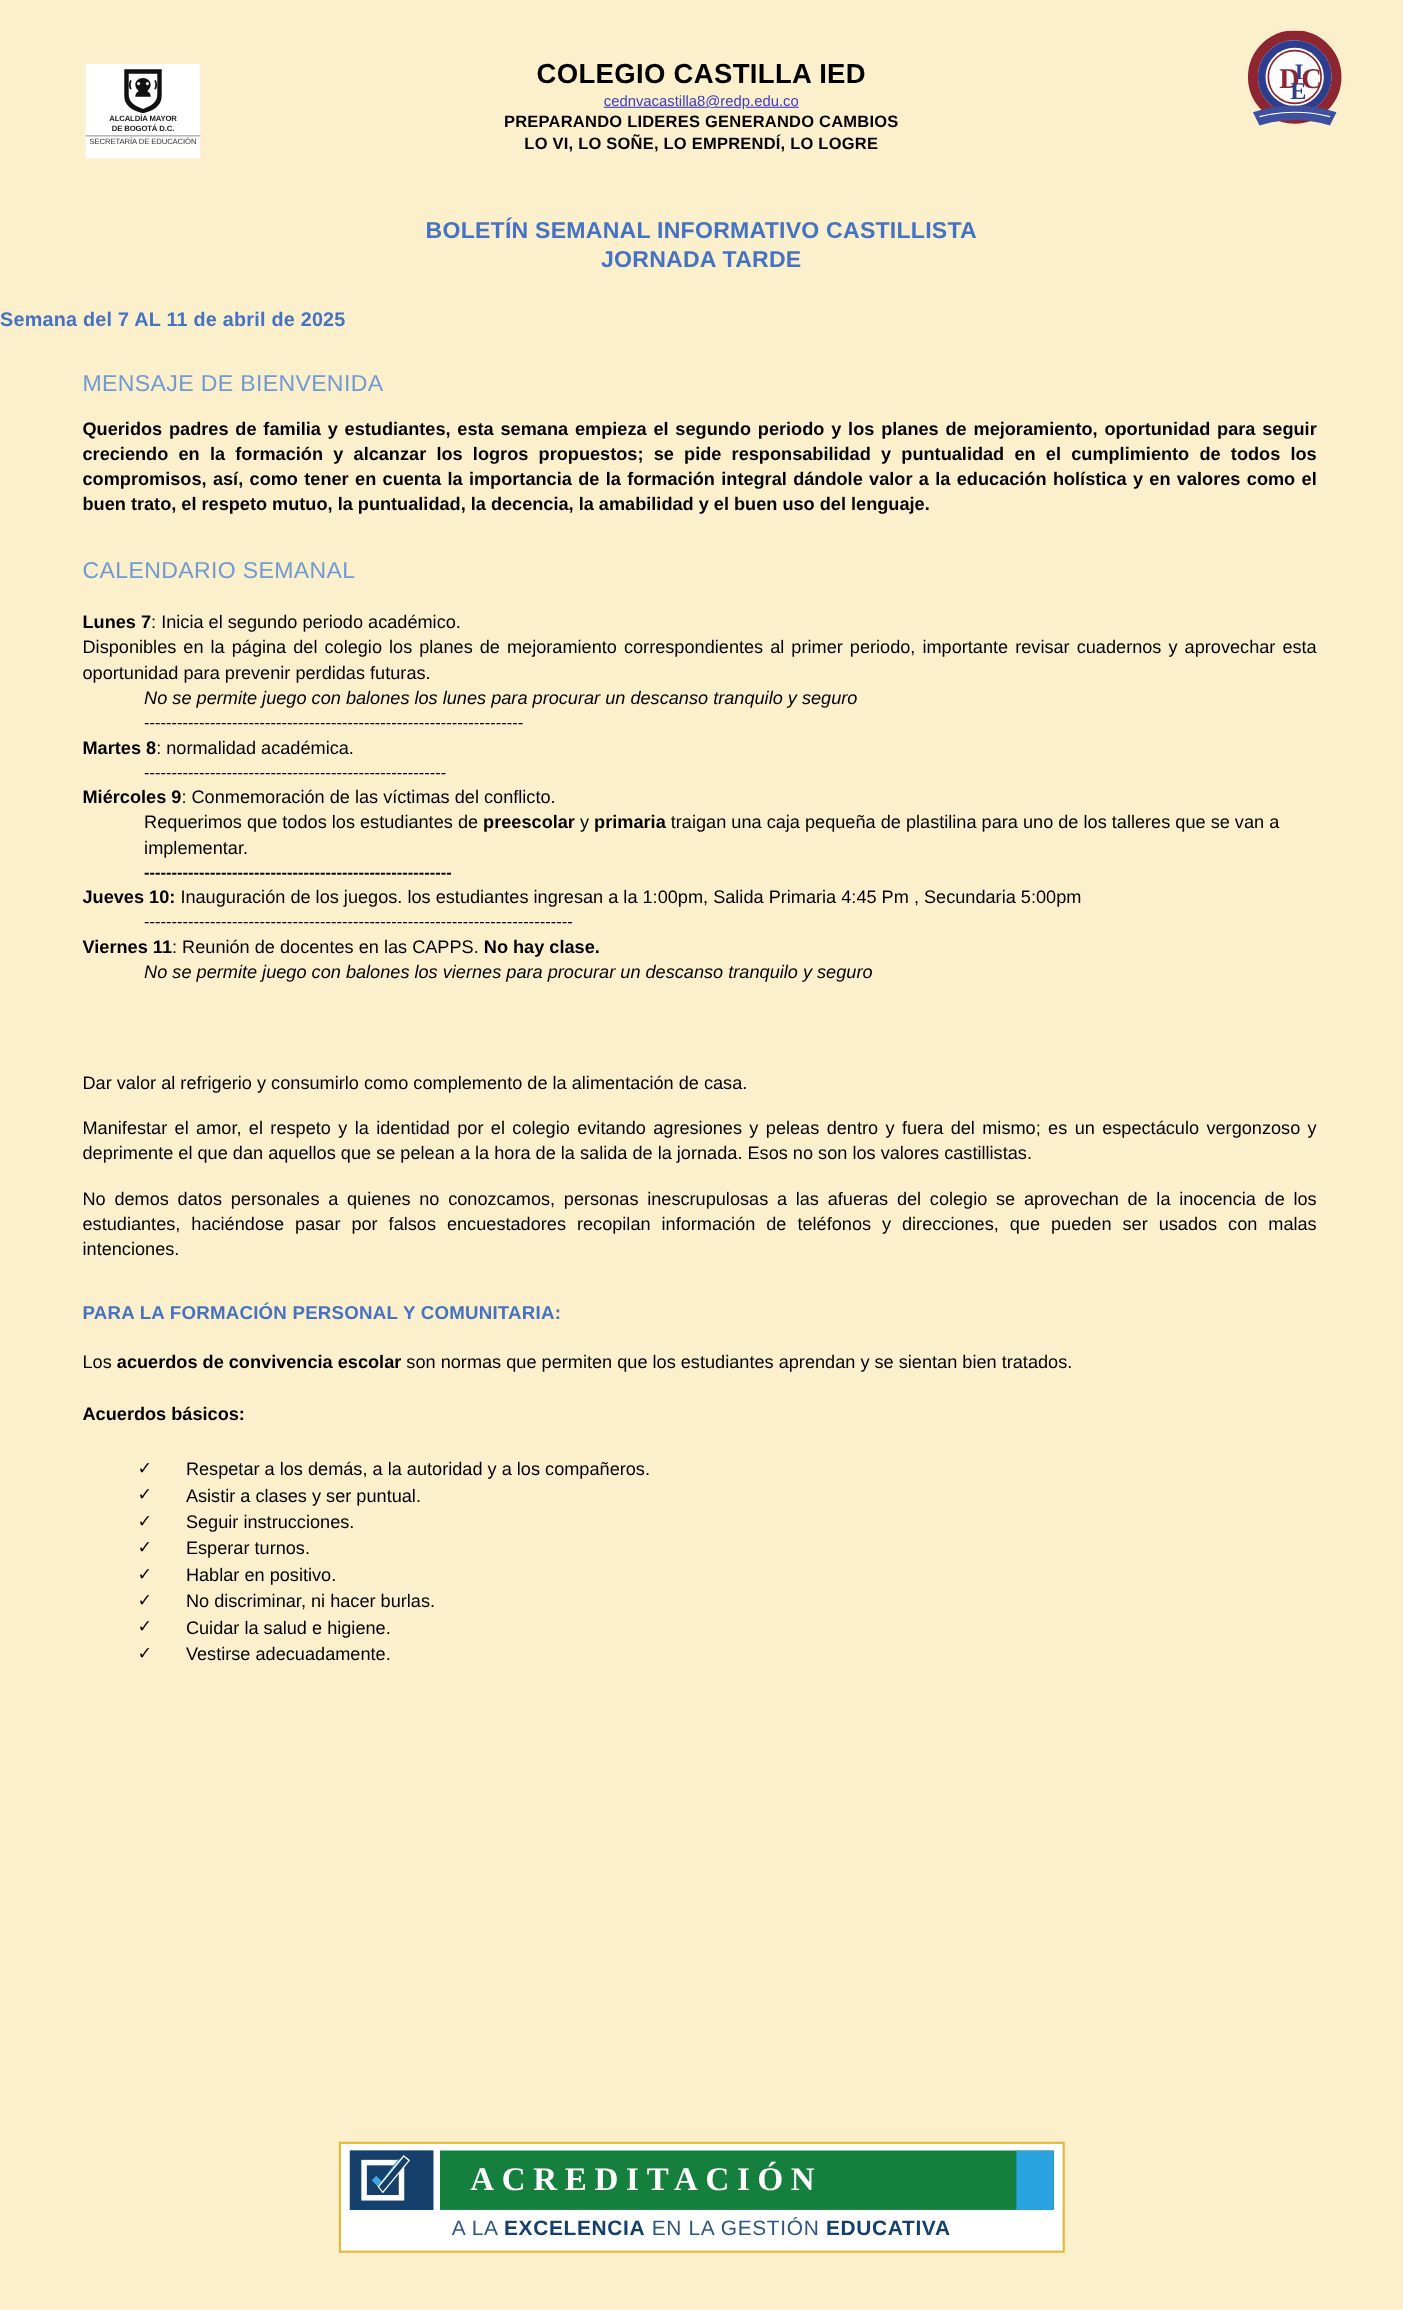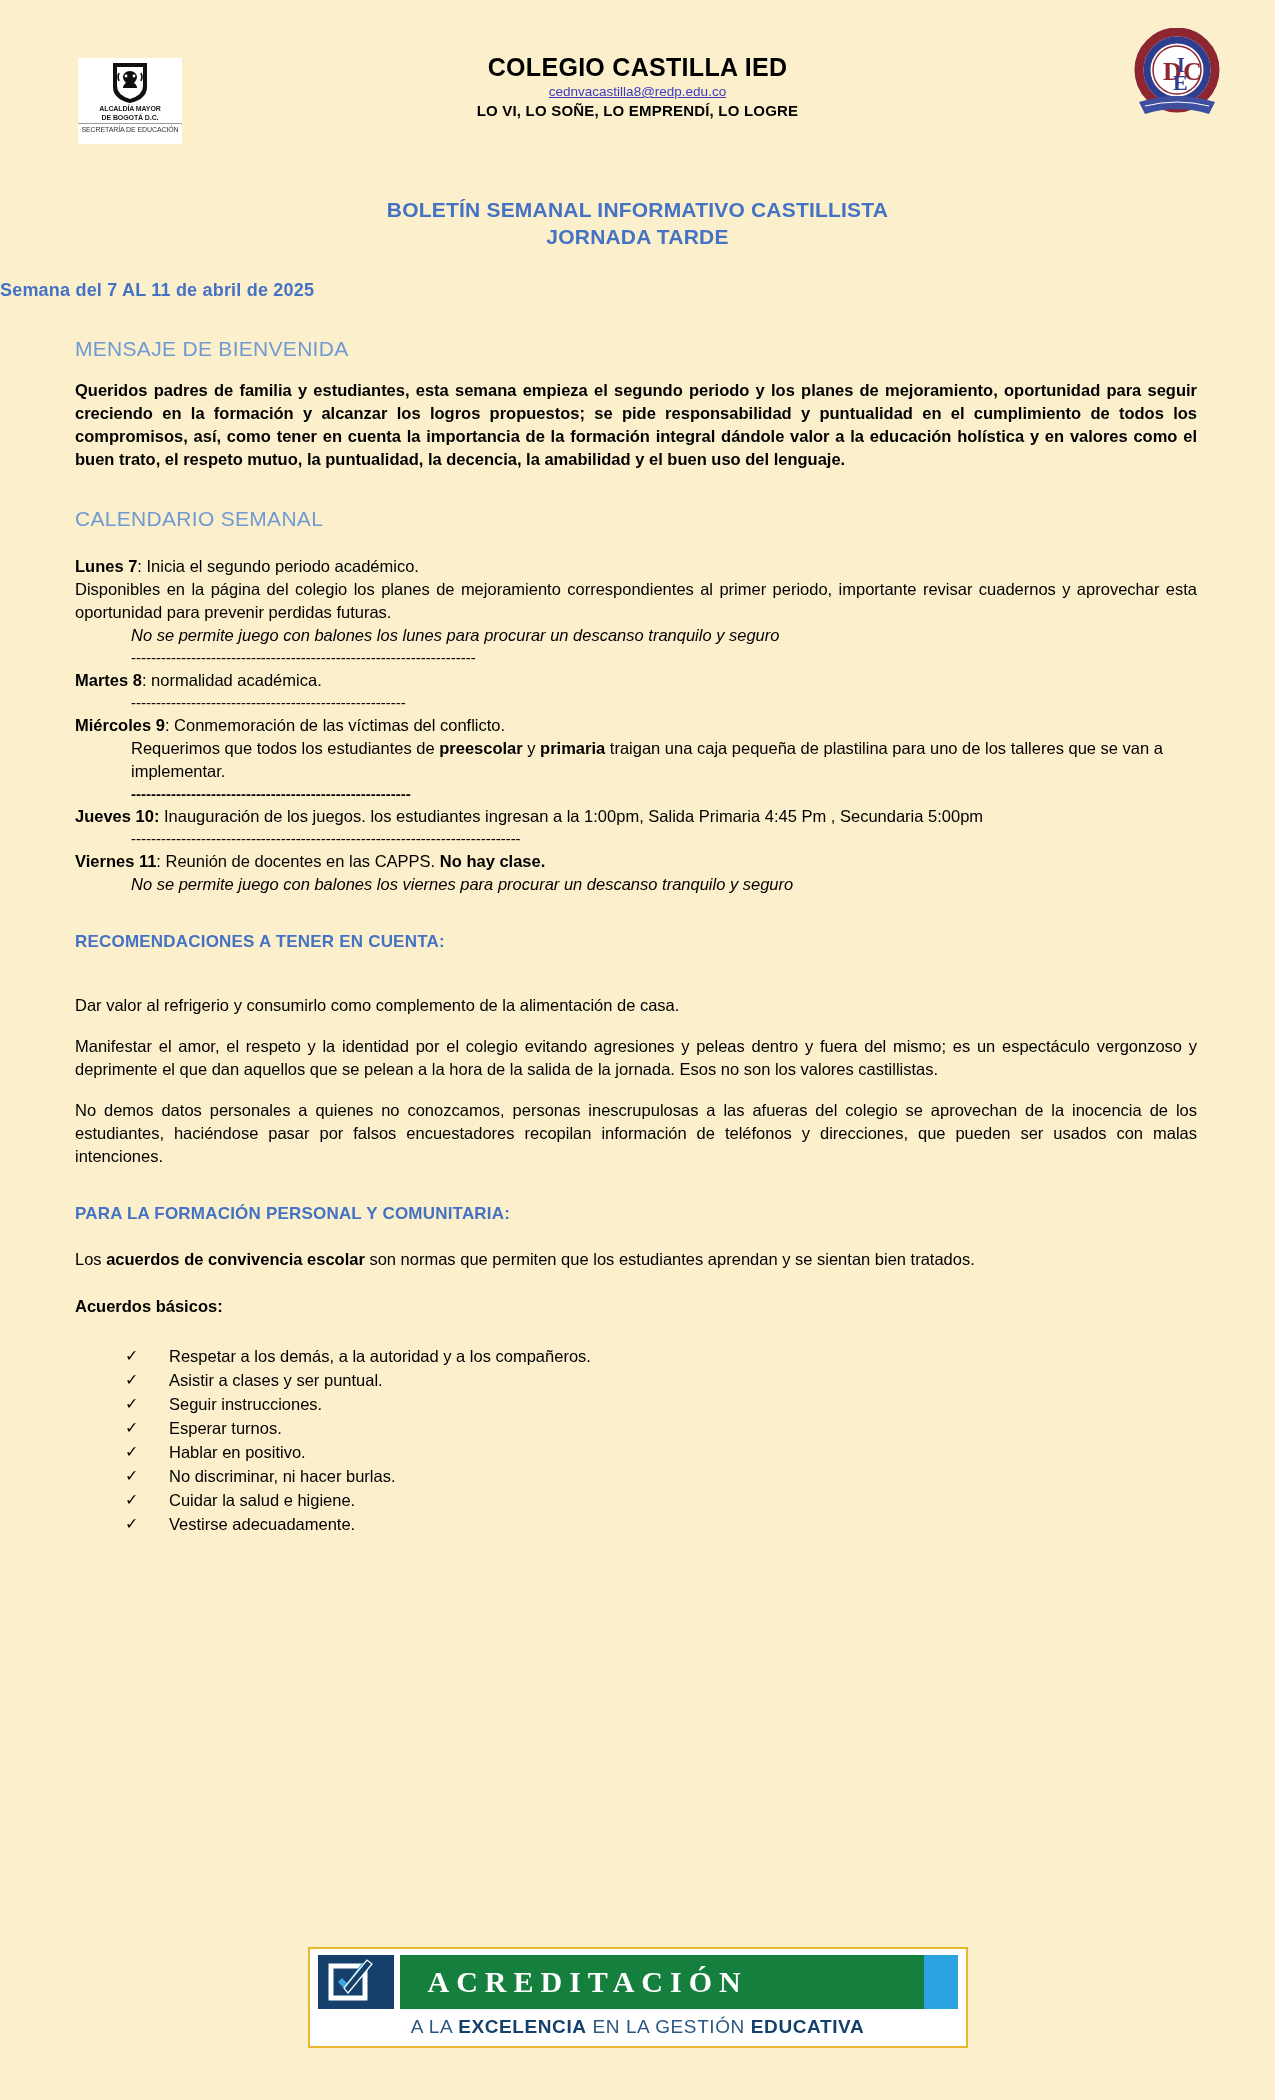--- a/index.html
+++ b/index.html
@@ -276,20 +276,21 @@
         <text x="52" y="52" font-family="Liberation Serif, serif" font-size="26" font-weight="bold" fill="#8d2630">C</text>
         <text x="42" y="62" font-family="Liberation Serif, serif" font-size="22" font-weight="bold" fill="#2f3d8f">E</text>
         <path d="M8 74 q38 -12 76 0 l-6 12 q-32 -10 -64 0 z" fill="#3f4fa0"></path>
         <path d="M14 78 q32 -8 64 0" stroke="#ffffff" stroke-width="1" fill="none"></path>
       </svg>
     </div>
 
     <div class="head-center">
       <div class="school-name">COLEGIO CASTILLA IED</div>
       <div class="school-email">cednvacastilla8@redp.edu.co</div>
+      <div class="slogan">PREPARANDO LIDERES GENERANDO CAMBIOS</div>
       <div class="slogan">LO VI, LO SOÑE, LO EMPRENDÍ, LO LOGRE</div>
     </div>
   </div>
 
   <div class="bulletin-title">
     <div>BOLETÍN SEMANAL INFORMATIVO CASTILLISTA</div>
     <div>JORNADA TARDE</div>
   </div>
 
   <div class="week-line">Semana del 7 AL 11 de abril de 2025</div>
@@ -328,21 +329,20 @@
     </div>
     <div class="dashes">------------------------------------------------------------------------------</div>
 
     <div class="cal-line">
       <b>Viernes 11</b><span>: Reunión de docentes en las CAPPS.  </span><b>No hay clase.</b>
     </div>
     <div class="cal-line cal-indent cal-italic">No se permite juego con balones los viernes para procurar un descanso tranquilo y seguro</div>
 
     <div class="spacer-36"></div>
 
-    <h2 class="sec-bold">RECOMENDACIONES A TENER EN CUENTA:</h2>
     <div class="spacer-24"></div>
     <div class="spacer-18"></div>
     <p class="just">Dar valor al refrigerio y consumirlo como complemento de la alimentación de casa.</p>
     <div class="spacer-18"></div>
     <p class="just">Manifestar el amor, el respeto y la identidad por el colegio evitando agresiones y peleas dentro y fuera del mismo; es un espectáculo vergonzoso y deprimente el que dan aquellos que se pelean a la hora de la salida de la jornada.  Esos no son los valores castillistas.</p>
     <div class="spacer-18"></div>
     <p class="just">No demos datos personales a quienes no conozcamos, personas inescrupulosas a las afueras del colegio se aprovechan de la inocencia de los estudiantes, haciéndose pasar por falsos encuestadores recopilan información de teléfonos y direcciones, que pueden ser usados con malas intenciones.</p>
 
     <div class="spacer-36"></div>
 

